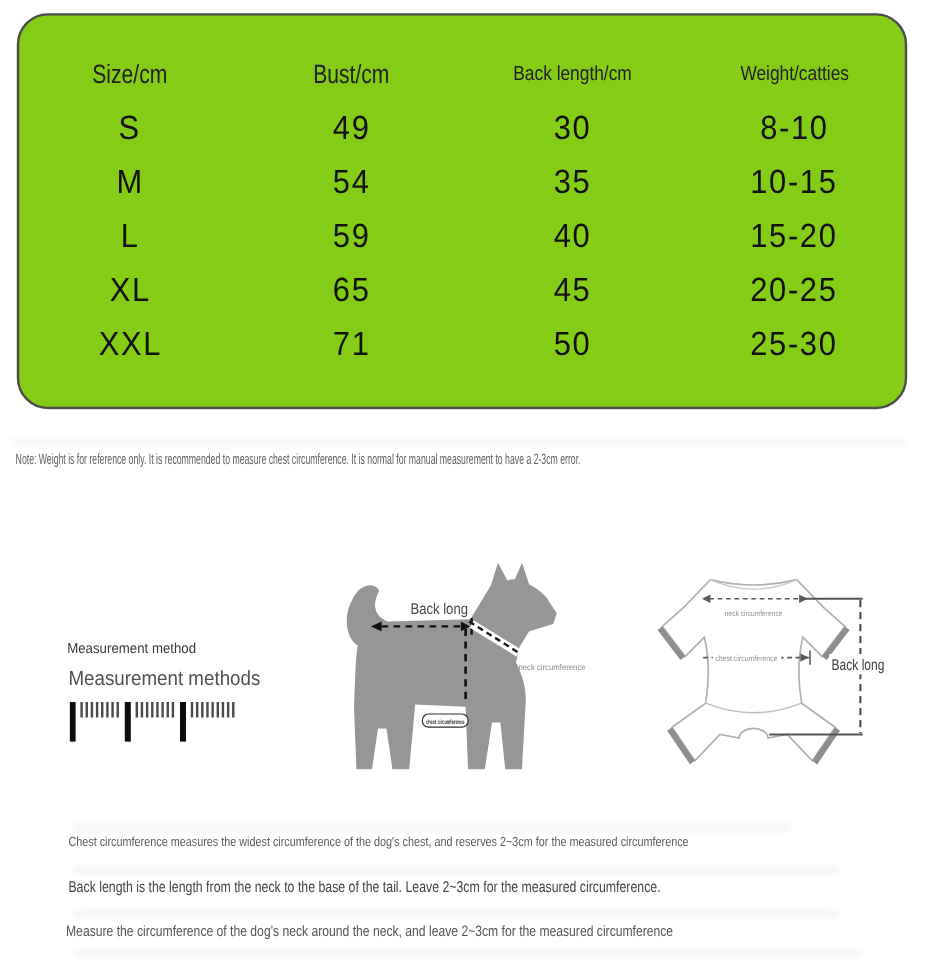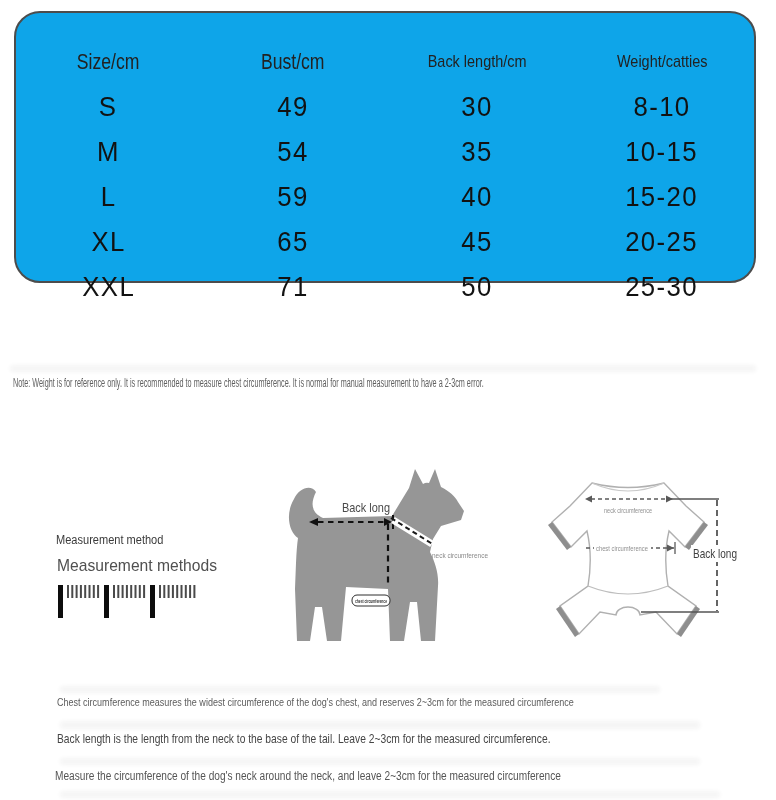--- a/index.html
+++ b/index.html
@@ -2,23 +2,23 @@
 <html><head>
 <meta charset="utf-8">
 <style>
   html,body{margin:0;padding:0;background:#fff;}
   #canvas{
     position:relative;width:776px;height:800px;background:#ffffff;overflow:hidden;
     font-family:"Liberation Sans", sans-serif;color:#1b1b1b;
   }
   
   .table-card{
-    position:absolute;left:14px;top:11px;width:742px;height:272px;
+    position:absolute;left:14px;top:11px;width:742px;height:330px;
     border:2px solid #4c4c4c;border-radius:26px;box-sizing:border-box;padding-top:26px;
-    background:#0ea5e9;
+    background:#84cc16;
   }
   .table-grid{display:grid;grid-template-columns:repeat(4,1fr);grid-auto-rows:45px;
     align-items:center;justify-items:center;}
   .th{font-size:22px;color:#222;transform:scaleX(0.80);transform-origin:center;white-space:nowrap;}
   .th.small{font-size:17px;transform:scaleX(0.85);}
   .td{font-size:28px;color:#121212;letter-spacing:1.5px;transform:scaleX(0.92);transform-origin:center;white-space:nowrap;}
   
   .note{position:absolute;left:13px;top:376px;font-size:12.5px;color:#606060;
     transform:scaleX(0.58);transform-origin:left top;white-space:nowrap;}
   

